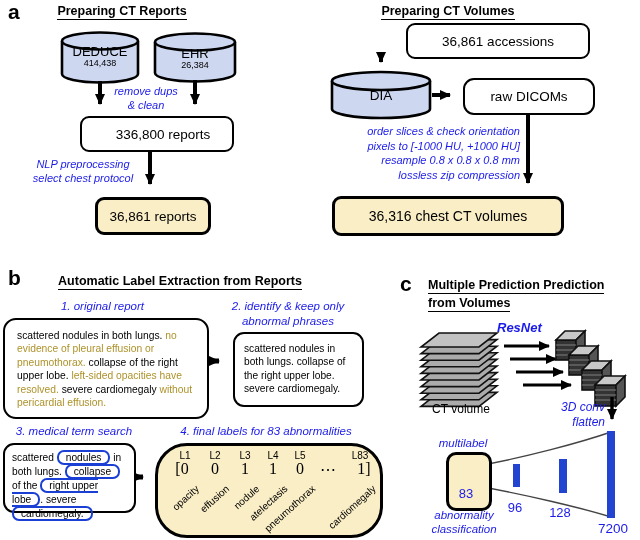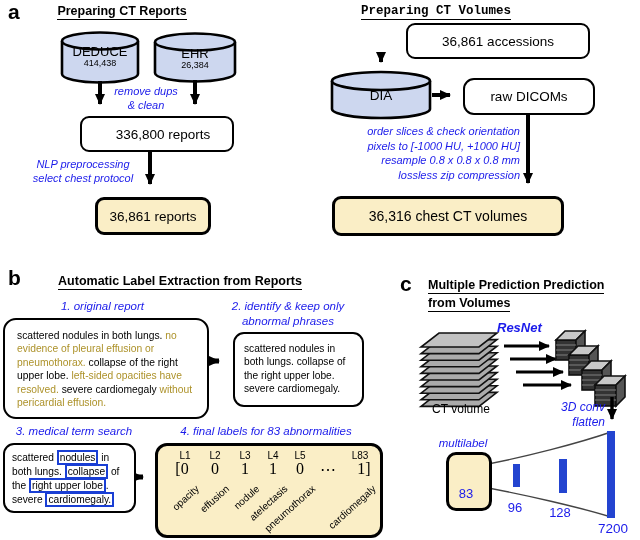--- a/index.html
+++ b/index.html
@@ -15,21 +15,21 @@
   .stepnote{color:#1b1bea;font-style:italic;font-size:11.5px;line-height:14.5px;white-space:nowrap;}
   .wbox{background:#fff;border:2.6px solid #000;border-radius:9px;
         display:flex;align-items:center;justify-content:center;
         font-size:13.5px;white-space:nowrap;}
   .tanbox{background:#faeec6;border:3px solid #000;border-radius:9px;
         display:flex;align-items:center;justify-content:center;
         font-size:13.5px;white-space:nowrap;}
   .bigbox{background:#fff;border:2.8px solid #000;border-radius:13px;}
   .reporttext{font-size:10.3px;line-height:13.4px;}
   .gold{color:#ad922a;}
-  .term{border:2px solid #1a3fd4;border-radius:0;padding:0 1px;}
+  .term{border:2px solid #1a3fd4;border-radius:7px;padding:0 7px;}
   .dblabel{font-size:13px;font-weight:500;}
   .dbcount{font-size:9px;}
   .hdr{font-size:10px;text-align:center;width:30px;}
   .val{font-family:"Liberation Serif",serif;font-size:16px;text-align:center;width:30px;}
   .rot{font-size:10px;white-space:nowrap;transform:rotate(-42deg);transform-origin:top right;}
   .cnum{color:#1b1bea;font-size:13px;}
   svg{position:absolute;left:0;top:0;}
 </style>
 </head>
 <body>
@@ -147,21 +147,21 @@
 
   <div class="abs note ctr" style="left:22px;top:157px;width:122px;">
     <div>NLP preprocessing</div>
     <div>select chest protocol</div>
   </div>
 
   <div class="abs tanbox" style="left:95px;top:197px;width:110px;height:32px;">
     <span>36,861 reports</span>
   </div>
 
-  <div class="abs ptitle ctr" style="left:356px;top:4px;width:160px;font-family:Liberation Mono, monospace;">
+  <div class="abs ptitle ctr" style="left:368px;top:4px;width:160px;">
     <span class="ul">Preparing CT Volumes</span>
   </div>
 
   <div class="abs wbox" style="left:368px;top:23px;width:180px;height:32px;margin-left:38px;">
     <span>36,861 accessions</span>
   </div>
 
   <div class="abs ctr dblabel" style="left:332px;top:88px;width:98px;font-size:13.5px;">DIA</div>
 
   <div class="abs wbox" style="left:463px;top:78px;width:128px;height:33px;border-radius:11px;">
@@ -201,21 +201,21 @@
 
   <div class="abs stepnote ctr" style="left:0px;top:424px;width:148px;">3. medical term search</div>
   <div class="abs stepnote ctr" style="left:150px;top:424px;width:232px;">4. final labels for 83 abnormalities</div>
 
   <div class="abs bigbox" style="left:3px;top:443px;width:129px;height:66px;border-radius:11px;">
     <div class="reporttext" style="position:absolute;left:7px;top:6px;right:3px;font-size:10.2px;line-height:14px;">
       <span>scattered </span><span class="term">nodules</span><span> in both lungs. </span><span class="term">collapse</span><span> of the </span><span class="term">right upper lobe</span><span>. severe </span><span class="term">cardiomegaly.</span>
     </div>
   </div>
 
-  <div class="abs" style="left:155px;top:443px;width:222px;height:89px;background:#faeec6;border:3px solid #000;border-radius:12px;">
+  <div class="abs" style="left:155px;top:443px;width:222px;height:89px;background:#faeec6;border:3px solid #000;border-radius:32px;">
     <div class="abs hdr" style="left:12px;top:4px;">L1</div>
     <div class="abs hdr" style="left:42px;top:4px;">L2</div>
     <div class="abs hdr" style="left:72px;top:4px;">L3</div>
     <div class="abs hdr" style="left:100px;top:4px;">L4</div>
     <div class="abs hdr" style="left:127px;top:4px;">L5</div>
     <div class="abs hdr" style="left:187px;top:4px;">L83</div>
 
     <div class="abs val" style="left:9px;top:14px;">[0</div>
     <div class="abs val" style="left:42px;top:14px;">0</div>
     <div class="abs val" style="left:72px;top:14px;">1</div>
@@ -246,14 +246,18 @@
 
   <div class="abs note ctr" style="left:430px;top:436px;width:66px;font-size:11.5px;">multilabel</div>
 
   <div class="abs" style="left:446px;top:452px;width:40px;height:53px;background:#faeec6;border:3px solid #000;border-radius:10px;"></div>
   <div class="abs ctr cnum" style="left:446px;top:486px;width:40px;">83</div>
 
   <div class="abs ctr cnum" style="left:500px;top:500px;width:30px;">96</div>
   <div class="abs ctr cnum" style="left:542px;top:505px;width:36px;">128</div>
   <div class="abs ctr cnum" style="left:590px;top:521px;width:46px;font-size:13.5px;">7200</div>
 
+  <div class="abs note ctr" style="left:404px;top:508px;width:120px;font-size:11.5px;">
+    <div>abnormality</div>
+    <div>classification</div>
+  </div>
 
 </div>
 
 </body></html>

